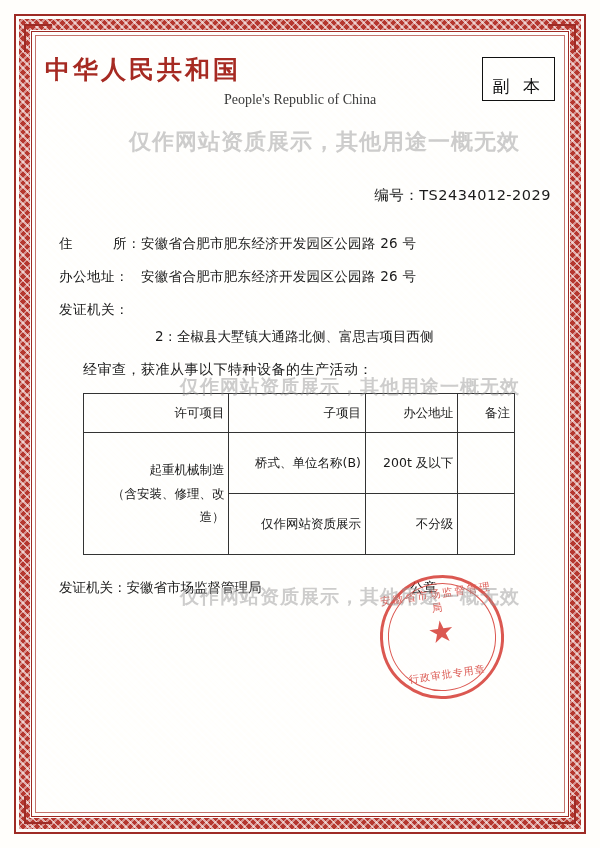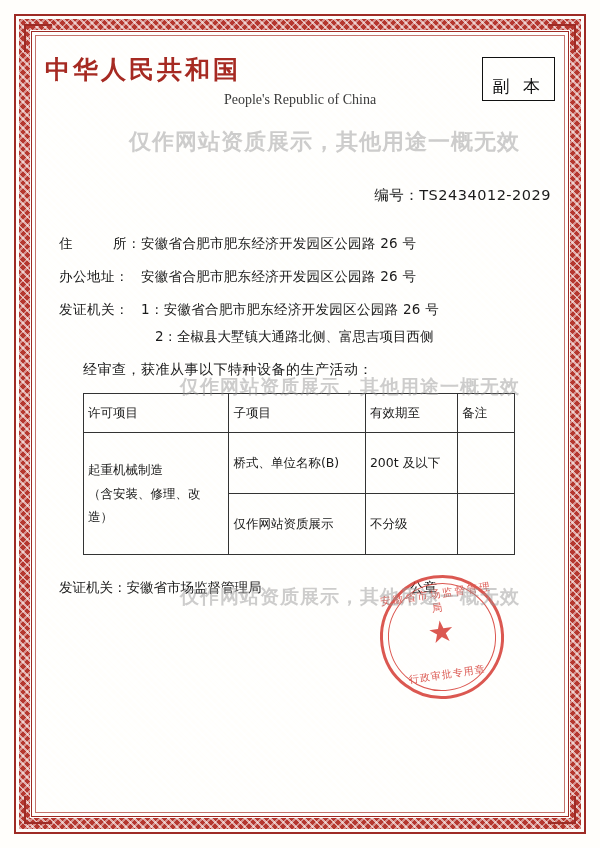--- a/index.html
+++ b/index.html
@@ -193,21 +193,21 @@
     margin-top: 14px;
     margin-left: 38px;
     width: 432px;
     border-collapse: collapse;
     font-family: "DejaVu Sans", sans-serif;
     font-size: 12.5px;
     color: #1a1a1a;
   }
   table.lic th, table.lic td {
     border: 1px solid #333;
-    text-align: left;
+    text-align: right;
     vertical-align: middle;
     padding: 6px 4px;
   }
   table.lic th {
     font-weight: normal;
     height: 26px;
   }
   .col-item { width: 150px; }
   .col-sub { width: 140px; }
   .col-param { width: 90px; }
@@ -341,35 +341,34 @@
         <div class="field-value">安徽省合肥市肥东经济开发园区公园路 26 号</div>
       </div>
 
       <div class="field-row">
         <div class="field-label">办公地址：</div>
         <div class="field-value">安徽省合肥市肥东经济开发园区公园路 26 号</div>
       </div>
 
       <div class="field-row">
         <div class="field-label">发证机关：</div>
-        <div class="field-value">1：安徽省合肥市肥东经济开发园区公园路 26 号</div>
       </div>
 
       <div class="field-sub">2：全椒县大墅镇大通路北侧、富思吉项目西侧</div>
 
     </div>
 
     <div class="approval-line">经审查，获准从事以下特种设备的生产活动：</div>
 
     <table class="lic">
       <thead>
         <tr>
           <th class="col-item">许可项目</th>
           <th class="col-sub">子项目</th>
-          <th class="col-param">有效期至</th>
+          <th class="col-param">办公地址</th>
           <th class="col-note">备注</th>
         </tr>
       </thead>
       <tbody>
         <tr>
           <td class="item-cell" rowspan="2">
             <div>起重机械制造</div>
             <div>（含安装、修理、改造）</div>
           </td>
           <td class="tall">桥式、单位名称(B)</td>

